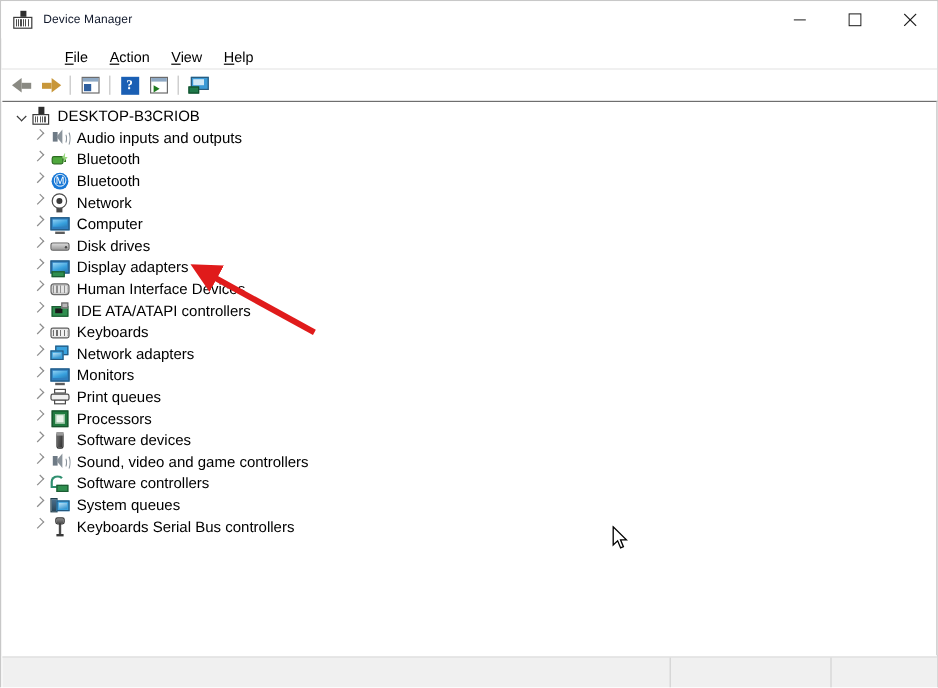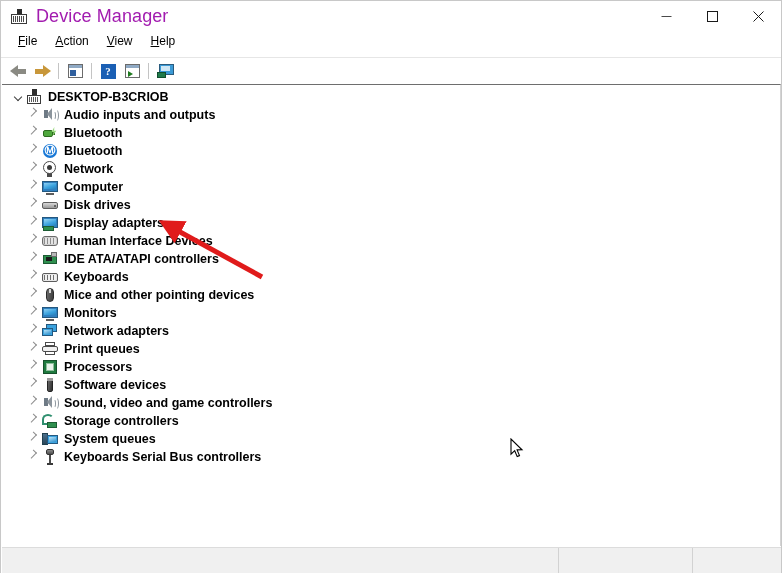--- a/index.html
+++ b/index.html
@@ -55,22 +55,22 @@
     left: 1px; top: 1px; right: 1px; bottom: 1px;
     background: repeating-linear-gradient(90deg, #4b4b4b 0 1px, #ffffff 1px 2px);
   }
   .title-icon .tower {
     position: absolute;
     left: 6px; top: 0;
     width: 5px; height: 6px;
     background: #2e2e2e;
   }
   .title-text {
-    font-size: 18px;
-    color: #a21caf;
+    font-size: 10px;
+    color: #0f172a;
     letter-spacing: 0.1px;
     white-space: nowrap;
   }
   .caption-buttons {
     position: absolute;
     right: 0; top: 0;
     height: 31px;
     display: flex;
   }
   .cap-btn {
@@ -79,23 +79,24 @@
     display: flex;
     align-items: center;
     justify-content: center;
   }
   .cap-btn svg { display: block; }
 
   
   .menubar {
     height: 25px;
     display: flex;
-    align-items: flex-start;
+    align-items: flex-end;
     padding-left: 8px;
     background: #ffffff;
+    margin-left: 36px;
   }
   .menu-item {
     font-size: 12px;
     color: #000000;
     padding: 2px 9px;
     white-space: nowrap;
   }
   .menu-item u { text-decoration: underline; }
 
   
@@ -221,21 +222,20 @@
     width: 779px;
     height: 462px;
     background: #ffffff;
     border-top: 1px solid #6e6e6e;
     border-right: 1px solid #d4d4d4;
     box-sizing: border-box;
     overflow: hidden;
   }
   .tree {
     padding-top: 3px;
-    font-weight: bold;
   }
   .row {
     display: flex;
     align-items: center;
     height: 18px;
     white-space: nowrap;
   }
   .row .chev {
     width: 16px;
     height: 18px;
@@ -755,51 +755,41 @@
       <div class="row child">
         <div class="chev">
             <div class="chev-right"></div>
           </div>
         <div class="ic i-keyboard">
           <div class="kb"></div>
         </div>
         <div class="lbl">Keyboards</div>
       </div>
 
-      <div class="row child">
-        <div class="chev">
-            <div class="chev-right"></div>
-          </div>
-        <div class="ic i-mouse">
-          <div class="body"></div>
-            <div class="btn"></div>
-        </div>
-        <div class="lbl">Mice and other pointing devices</div>
+
+      <div class="row child">
+        <div class="chev">
+            <div class="chev-right"></div>
+          </div>
+        <div class="ic i-network">
+          <div class="back"></div>
+            <div class="front"></div>
+        </div>
+        <div class="lbl">Network adapters</div>
       </div>
 
       <div class="row child">
         <div class="chev">
             <div class="chev-right"></div>
           </div>
         <div class="ic i-monitor">
           <div class="scr"></div>
             <div class="base"></div>
         </div>
         <div class="lbl">Monitors</div>
-      </div>
-
-      <div class="row child">
-        <div class="chev">
-            <div class="chev-right"></div>
-          </div>
-        <div class="ic i-network">
-          <div class="back"></div>
-            <div class="front"></div>
-        </div>
-        <div class="lbl">Network adapters</div>
       </div>
 
       <div class="row child">
         <div class="chev">
             <div class="chev-right"></div>
           </div>
         <div class="ic i-print">
           <div class="top"></div>
             <div class="mid"></div>
             <div class="out"></div>
@@ -843,21 +833,21 @@
       </div>
 
       <div class="row child">
         <div class="chev">
             <div class="chev-right"></div>
           </div>
         <div class="ic i-storage">
           <div class="swirl"></div>
             <div class="board"></div>
         </div>
-        <div class="lbl">Storage controllers</div>
+        <div class="lbl">Software controllers</div>
       </div>
 
       <div class="row child">
         <div class="chev">
             <div class="chev-right"></div>
           </div>
         <div class="ic i-system">
           <div class="tower"></div>
             <div class="scr"></div>
         </div>

